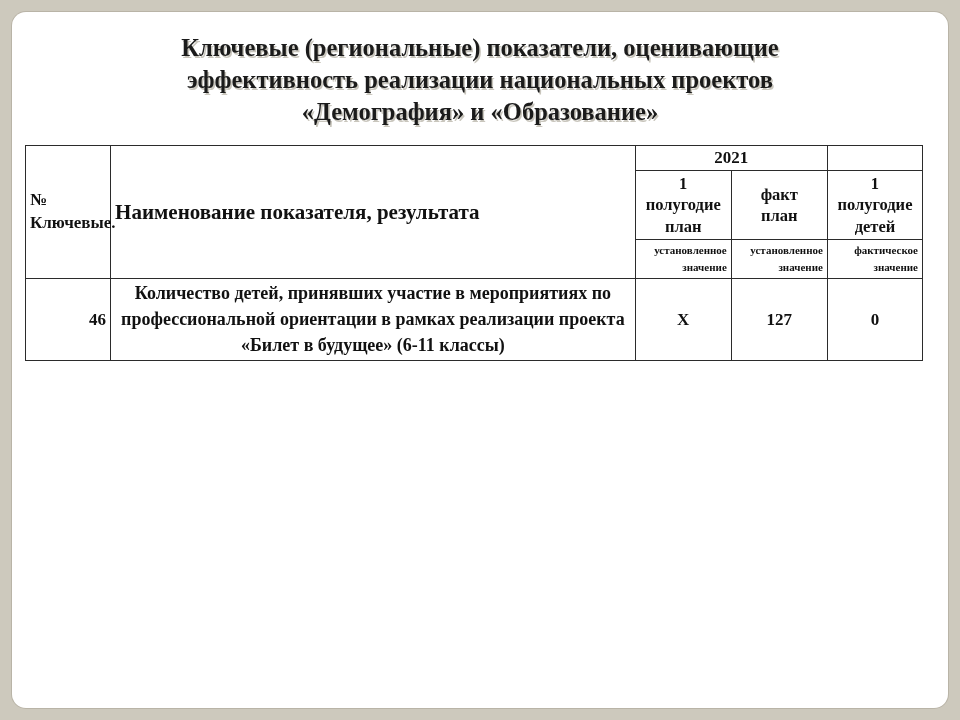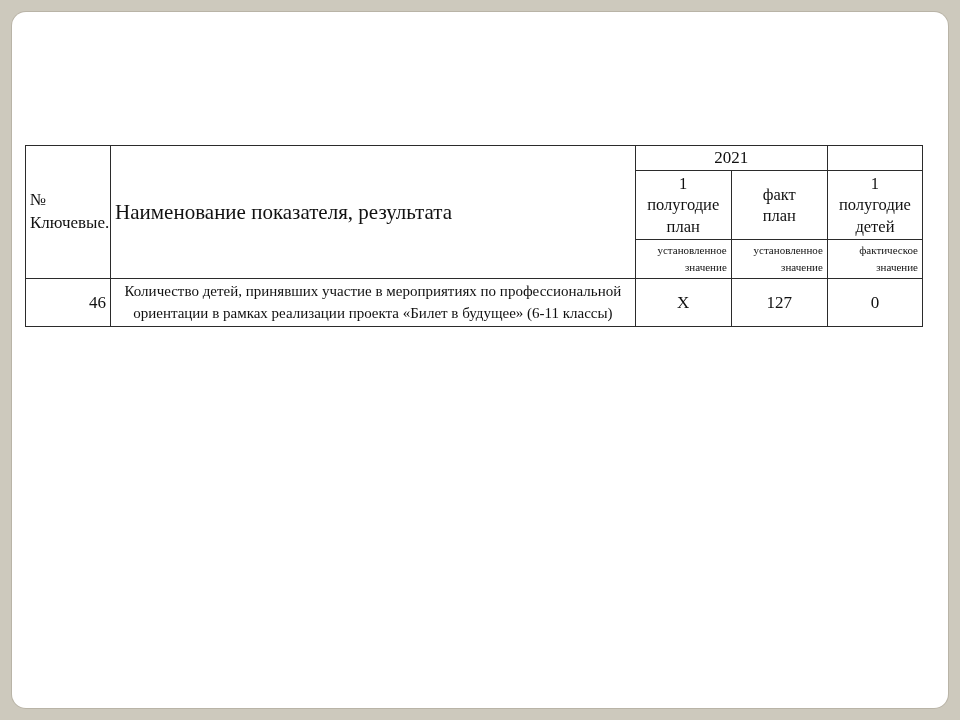--- a/index.html
+++ b/index.html
@@ -53,21 +53,21 @@
   table.grid {
     border-collapse: collapse;
     table-layout: fixed;
     width: 898px;
     background: #ffffff;
   }
   table.grid td, table.grid th {
     border: 1px solid #2b2b2b;
     vertical-align: middle;
     padding: 2px 4px;
-    font-weight: normal;
+    font-weight: bold;
     color: #111;
   }
   .c-num { width: 85px; text-align: center; }
   .c-name { width: 524px; text-align: center; }
   .c-v1 { width: 96px; text-align: center; }
   .c-v2 { width: 96px; text-align: center; }
   .c-v3 { width: 95px; text-align: center; }
 
   .hdr-num {
     font-size: 17px;
@@ -99,37 +99,38 @@
     line-height: 1.55;
     text-align: right;
     padding-top: 9px;
     padding-bottom: 9px;
   }
   .body-num {
     font-size: 17px;
     text-align: right;
   }
   .body-name {
-    font-size: 15px;
+    font-size: 18px;
     text-align: center;
     line-height: 1.42;
     padding: 8px 10px;
   }
   .body-val {
     font-size: 17px;
     text-align: center;
   }
   .empty-corner { border-left: 1px solid #2b2b2b; }
 </style>
 </head>
 <body>
 
 <div class="slide">
   <div class="slide-inner">
 
+    <div class="title">Ключевые (региональные) показатели, оценивающие эффективность реализации национальных проектов «Демография» и «Образование»</div>
 
     <div class="table-wrap">
       <table class="grid">
         <colgroup>
           <col class="c-num">
           <col class="c-name">
           <col class="c-v1">
           <col class="c-v2">
           <col class="c-v3">
         </colgroup>

